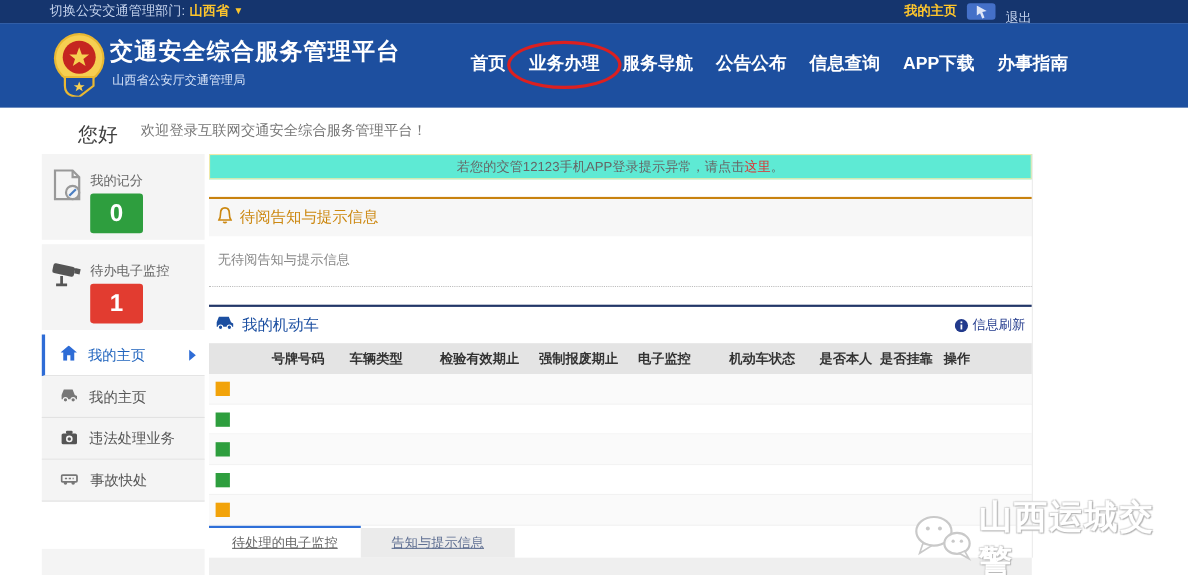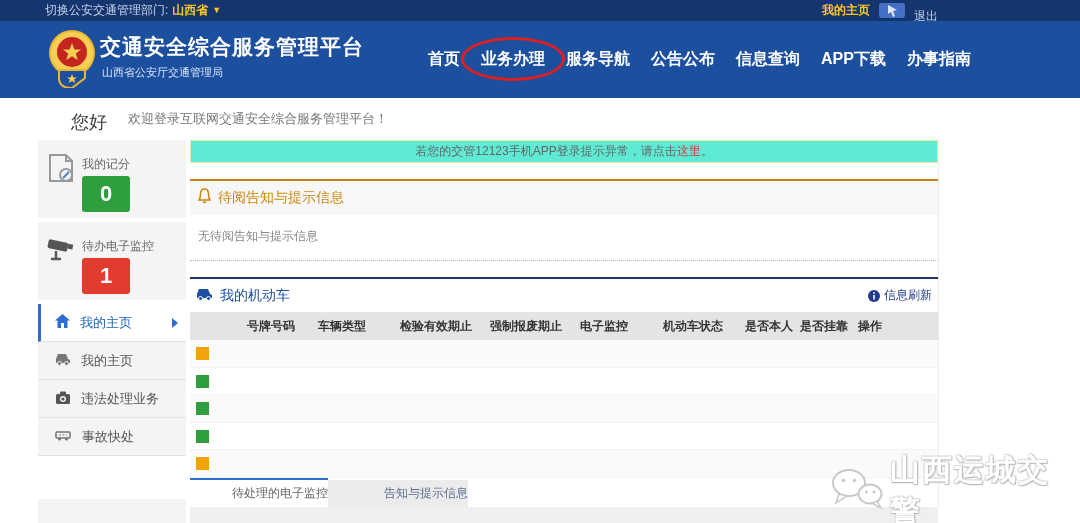--- a/index.html
+++ b/index.html
@@ -53,21 +53,21 @@
   .sec2 { position:absolute; left:190px; top:277px; width:748px; border-top:2px solid #223668; }
   .sec2-head { height:33px; display:flex; align-items:center; padding:0 6px 0 6px; gap:7px; }
   .sec2-title { font-size:14px; color:#1c4fa1; }
   .refresh { margin-left:auto; display:flex; align-items:center; gap:4px; font-size:12px; color:#223a8c; cursor:pointer; }
   .thead { position:relative; height:28px; background:#e4e4e4; }
   .thead span { position:absolute; top:0; line-height:28px; font-size:12px; font-weight:bold; color:#333; white-space:nowrap; }
   .trow { position:relative; height:27.6px; border-bottom:1px solid #f2f2f2; background:#fff; }
   .trow.odd { background:#fafafa; }
   .sq { position:absolute; left:6px; top:7px; width:13px; height:13px; }
   .tabs { position:absolute; left:190px; top:478px; display:flex; }
-  .tab { height:29px; font-size:12px; text-align:right; cursor:pointer; }
+  .tab { height:29px; font-size:12px; text-align:center; cursor:pointer;text-decoration:underline; }
   .tab.active { width:138px; background:#fff; border-top:2px solid #2e6fd8; line-height:26px; color:#666; }
   .tab.inactive { width:140px; background:#ebebeb; margin-top:2px; height:27px; line-height:27px; color:#5f6f92; }
   .bottom-band { position:absolute; left:190px; top:507px; width:748px; height:16px; background:#efefef; }
   .main-edge { position:absolute; left:938px; top:140px; width:1px; height:367px; background:#ececec; }
   
   .watermark { position:absolute; left:828px; top:450px; display:flex; align-items:center; gap:4px; }
   .wm-text { font-size:30px; font-weight:bold; letter-spacing:2px; color:#fff;
     text-shadow:1px 1px 1px #b5b5b5, -1px -1px 1px #e0e0e0, 1px -1px 1px #cfcfcf, -1px 1px 1px #cfcfcf; }
 </style>
 </head>

